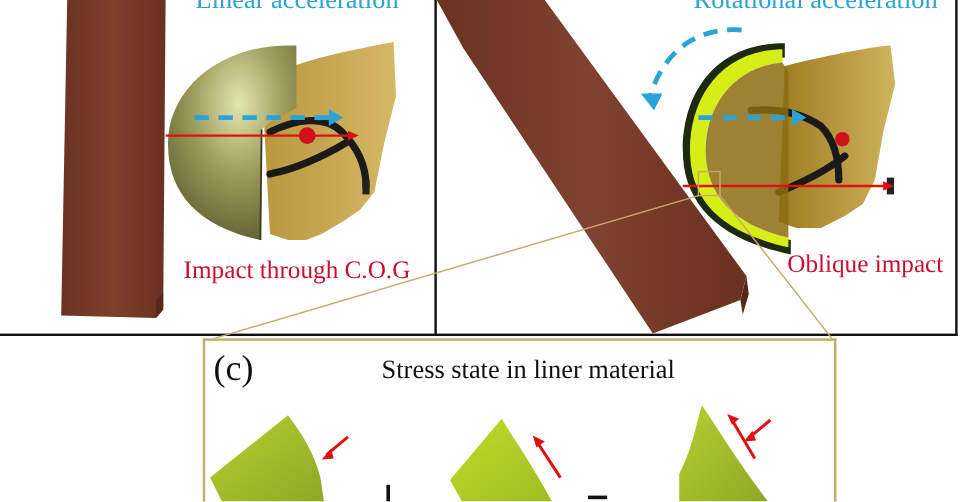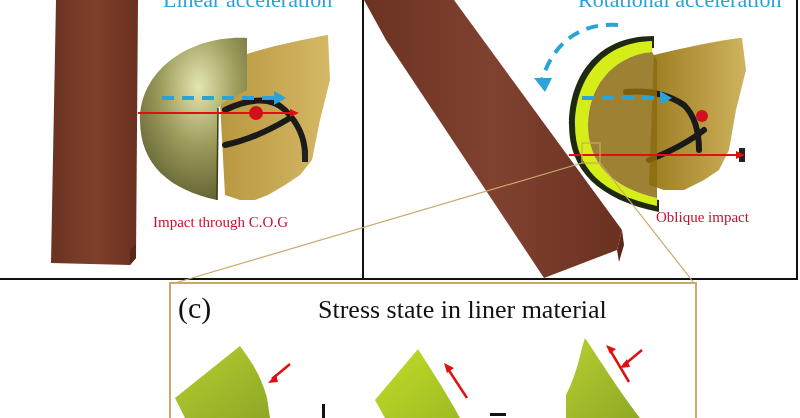--- a/index.html
+++ b/index.html
@@ -1,24 +1,24 @@
 <!DOCTYPE html>
 <html><head>
 <meta charset="utf-8">
 <style>
   html, body { margin:0; padding:0; }
   body { width:800px; height:418px; overflow:hidden; background:#ffffff; position:relative; font-family:"Liberation Serif", serif; }
   .abs { position:absolute; }
   .panel-divider-v { position:absolute; background:#111; }
   .panel-divider-h { position:absolute; background:#111; }
   .title-cyan { position:absolute; color:#2aa3d6; font-size:22px; white-space:nowrap; line-height:1; }
-  .label-red { position:absolute; color:#c8102e; font-size:15px; white-space:nowrap; line-height:1; }
+  .label-red { position:absolute; color:#c8102e; font-size:21px; white-space:nowrap; line-height:1; }
   .detail-frame { position:absolute; border:2px solid #c8a96a; border-bottom:none; background:#fff; }
   .detail-label { position:absolute; font-size:30px; color:#111; line-height:1; }
-  .detail-title { position:absolute; font-size:26px; color:#111; white-space:nowrap; line-height:1; }
+  .detail-title { position:absolute; font-size:22px; color:#111; white-space:nowrap; line-height:1; }
   svg { position:absolute; overflow:visible; }
 </style>
 </head>
 <body>
 
 <div class="abs" style="left:0;top:0;width:363px;height:279px;">
 
   <svg width="363" height="279" style="left:0;top:0;">
     <defs>
       <linearGradient id="anvA" x1="0" x2="1">

